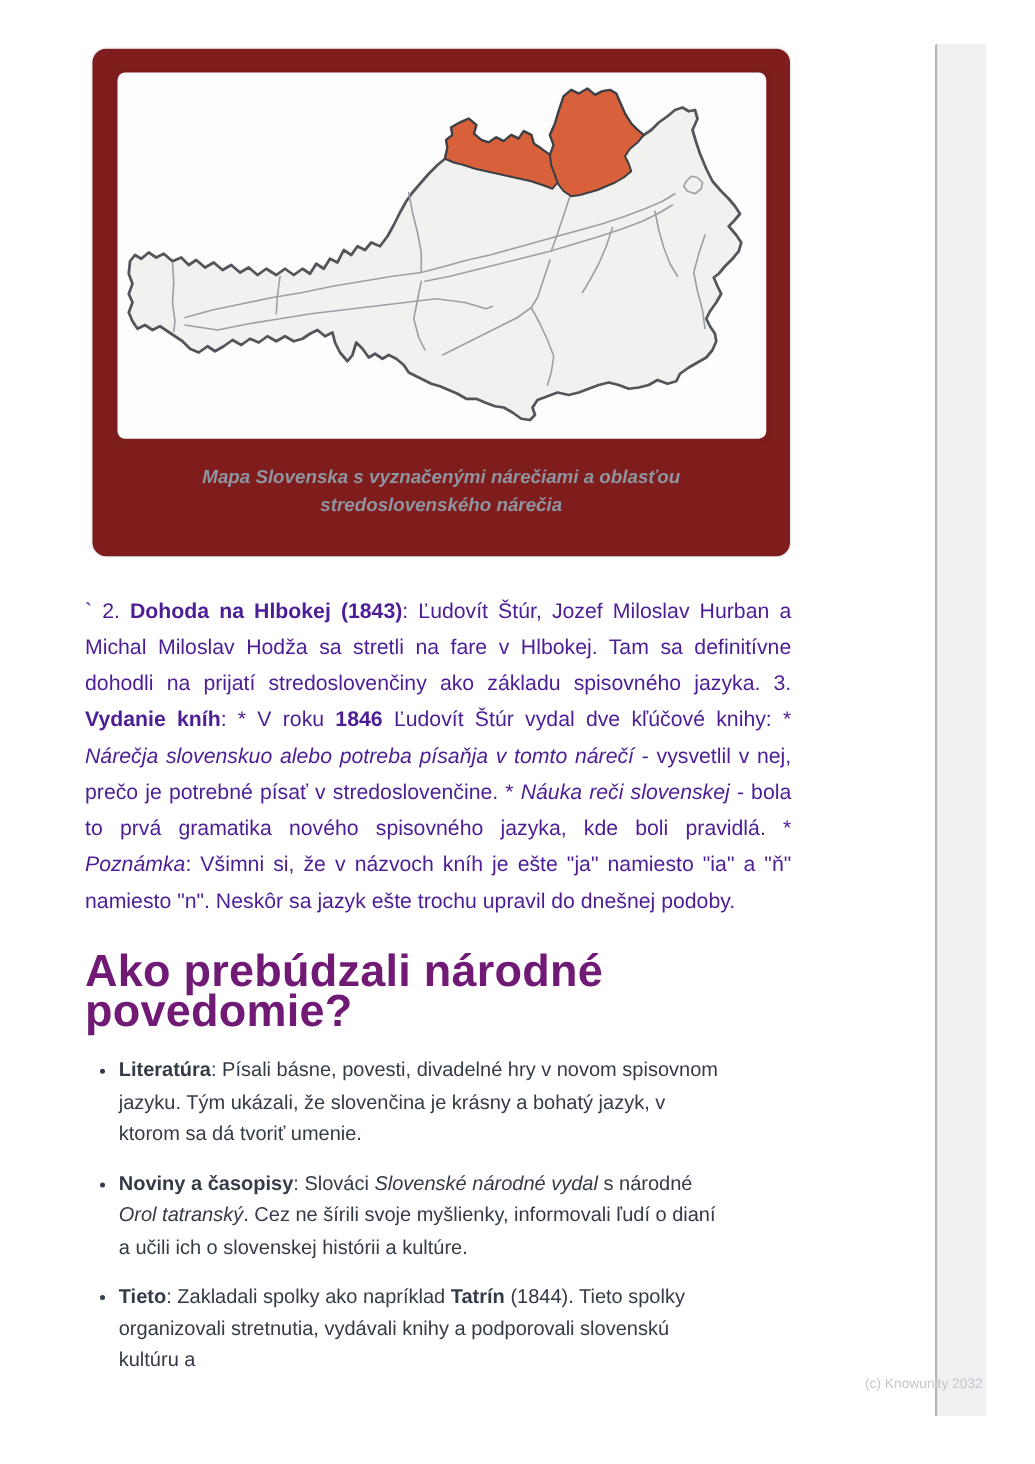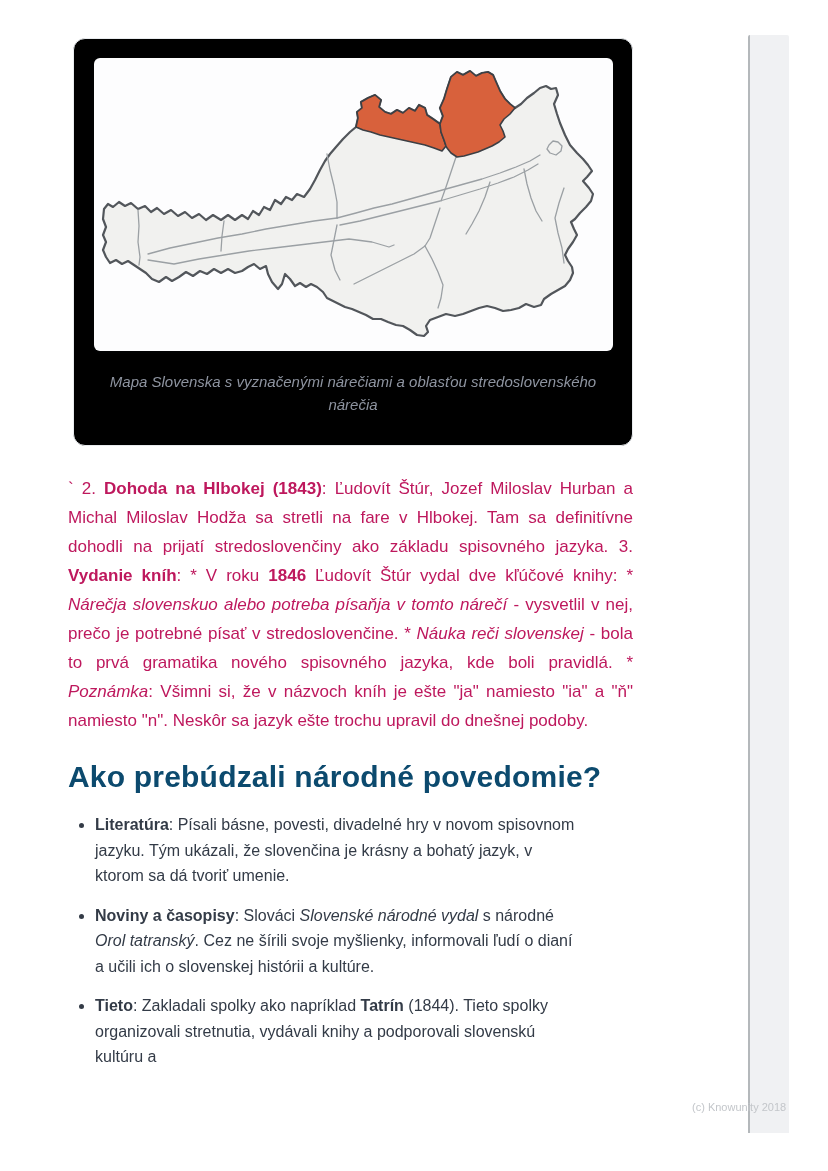--- a/index.html
+++ b/index.html
@@ -8,43 +8,43 @@
     background:#ffffff;color:#333b47;
     font-family:"Liberation Sans", sans-serif;
   }
   .b{font-weight:bold;}
   .i{font-style:italic;}
 
   
   .map-card{
     position:absolute;left:73px;top:38px;width:560px;height:408px;
     box-sizing:border-box;margin:0;
-    background:#000000;border:1px solid #e8ebee;border-radius:12px;
+    background:#7f1d1d;border:1px solid #e8ebee;border-radius:12px;font-weight:bold;
   }
   .map-panel{
     position:absolute;left:20px;top:19px;width:519px;height:293px;
     background:#fdfdfe;border-radius:6px;overflow:hidden;
     box-shadow:0 1px 5px rgba(40,50,60,0.10);
   }
   .map-panel svg{display:block;width:100%;height:100%;}
   .map-caption{
     position:absolute;left:30px;right:30px;top:331px;
     text-align:center;font-style:italic;
     color:#8e94a0;font-size:15px;line-height:23px;
   }
 
   
   .content{position:absolute;left:68px;top:474px;width:565px;}
   .para{
     margin:0;font-size:17px;line-height:29px;text-align:justify;
-    color:#be185d;
+    color:#4c1d95;
   }
   .section-heading{
-    margin:26px 0 0 0;font-size:30px;line-height:32px;
-    font-weight:bold;color:#0c4a6e;letter-spacing:0.2px;
+    margin:26px 0 0 0;font-size:36px;line-height:32px;
+    font-weight:bold;color:#701a75;letter-spacing:0.2px;
   }
   .intro{margin:17px 0 0 0;font-size:16.5px;line-height:26px;}
   ul.main{
     margin:19px 0 0 0;padding:0 0 0 27px;list-style:disc;
   }
   ul.main>li{
     margin:0 0 14px 0;font-size:16px;line-height:25.5px;max-width:482px;
   }
   ul.sub{margin:3px 0 0 0;padding:0 0 0 36px;list-style:circle;}
   ul.sub>li{margin:0;max-width:446px;}
@@ -139,13 +139,13 @@
       <span><span class="b">Noviny a časopisy</span><span>: Slováci </span><span class="i">Slovenské národné vydal</span><span> s národné </span><span class="i">Orol tatranský</span><span>. Cez ne šírili svoje myšlienky, informovali ľudí o dianí a učili ich o slovenskej histórii a kultúre.</span></span>
     </li>
     <li>
       <span><span class="b">Tieto</span><span>: Zakladali spolky ako napríklad </span><span class="b">Tatrín</span><span> (1844). Tieto spolky organizovali stretnutia, vydávali knihy a podporovali slovenskú kultúru a</span></span>
     </li>
   </ul>
 </main>
 
 <div class="side-bar"></div>
 
-<div class="watermark">(c) Knowunity 2018</div>
+<div class="watermark">(c) Knowunity 2032</div>
 
 </body></html>

